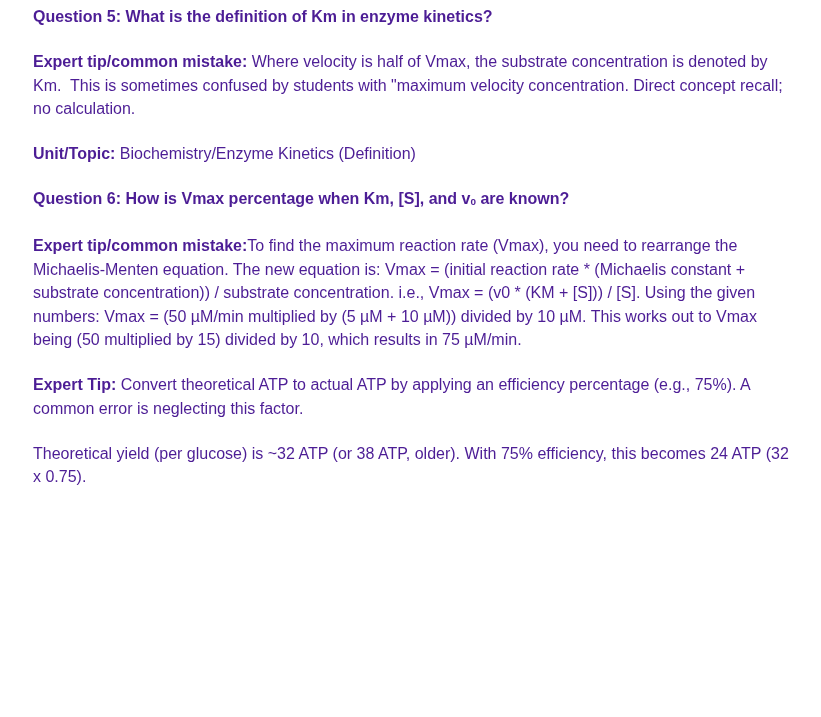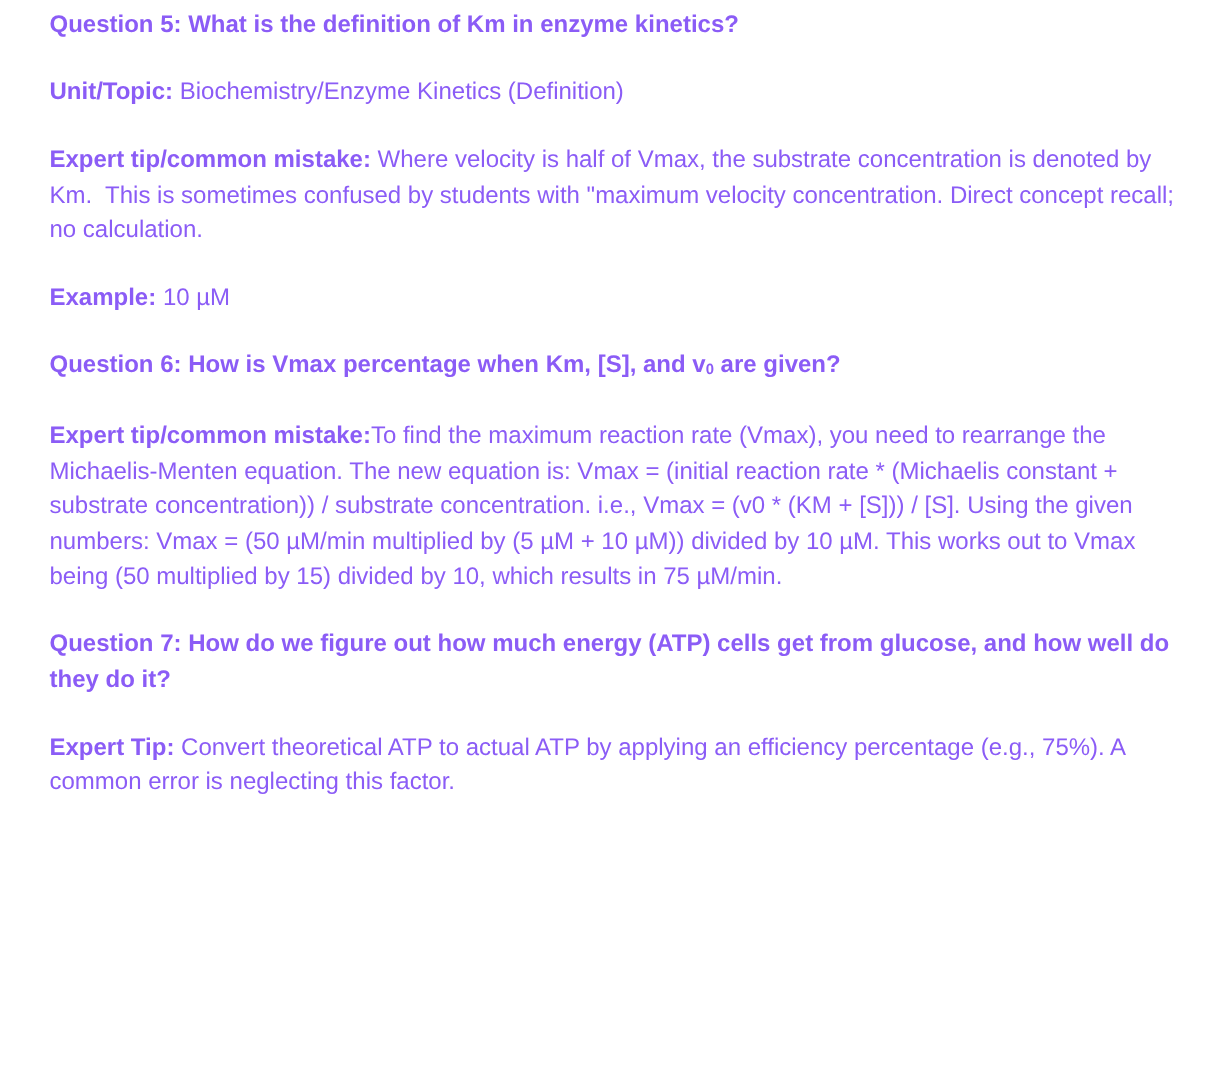--- a/index.html
+++ b/index.html
@@ -7,21 +7,21 @@
   body {
     width: 821px;
     height: 717px;
     overflow: hidden;
     font-family: "Liberation Sans", sans-serif;
   }
   .page {
     width: 821px;
     height: 717px;
     padding: 5px 31px 0 33px;
-    color: #8b5cf6;
+    color: #4c1d95;
     font-size: 16px;
     line-height: 23.5px;
   }
   .para {
     margin: 0 0 21.5px 0;
     white-space: pre-wrap;
   }
   .para:last-child { margin-bottom: 0; }
   .heading { font-weight: bold; }
   .bold { font-weight: bold; }
@@ -31,30 +31,29 @@
     top: 0.12em;
   }
 </style>
 </head>
 <body>
 
 <div class="page">
 
   <p class="para heading">Question 5: What is the definition of Km in enzyme kinetics?</p>
 
+  <p class="para"><span class="bold">Expert tip/common mistake:</span><span> Where velocity is half of Vmax, the substrate concentration is denoted by Km.  This is sometimes confused by students with "maximum velocity concentration. Direct concept recall; no calculation.</span></p>
+
   <p class="para"><span class="bold">Unit/Topic:</span><span> Biochemistry/Enzyme Kinetics (Definition)</span></p>
 
-  <p class="para"><span class="bold">Expert tip/common mistake:</span><span> Where velocity is half of Vmax, the substrate concentration is denoted by Km.  This is sometimes confused by students with "maximum velocity concentration. Direct concept recall; no calculation.</span></p>
 
-  <p class="para"><span class="bold">Example:</span><span> 10 µM</span></p>
-
-  <p class="para heading"><span>Question 6: How is Vmax percentage when Km, [S], and v</span><span class="subscript">0</span><span> are given?</span></p>
+  <p class="para heading"><span>Question 6: How is Vmax percentage when Km, [S], and v</span><span class="subscript">0</span><span> are known?</span></p>
 
 
   <p class="para"><span class="bold">Expert tip/common mistake:</span><span>To find the maximum reaction rate (Vmax), you need to rearrange the Michaelis-Menten equation. The new equation is: Vmax = (initial reaction rate * (Michaelis constant + substrate concentration)) / substrate concentration. i.e., Vmax = (v0 * (KM + [S])) / [S]. Using the given numbers: Vmax = (50 µM/min multiplied by (5 µM + 10 µM)) divided by 10 µM. This works out to Vmax being (50 multiplied by 15) divided by 10, which results in 75 µM/min.</span></p>
 
-  <p class="para heading">Question 7: How do we figure out how much energy (ATP) cells get from glucose, and how well do they do it?</p>
 
 
   <p class="para"><span class="bold">Expert Tip:</span><span> Convert theoretical ATP to actual ATP by applying an efficiency percentage (e.g., 75%). A common error is neglecting this factor.</span></p>
 
+  <p class="para">Theoretical yield (per glucose) is ~32 ATP (or 38 ATP, older). With 75% efficiency, this becomes 24 ATP (32 x 0.75).</p>
 
 </div>
 
 </body></html>

